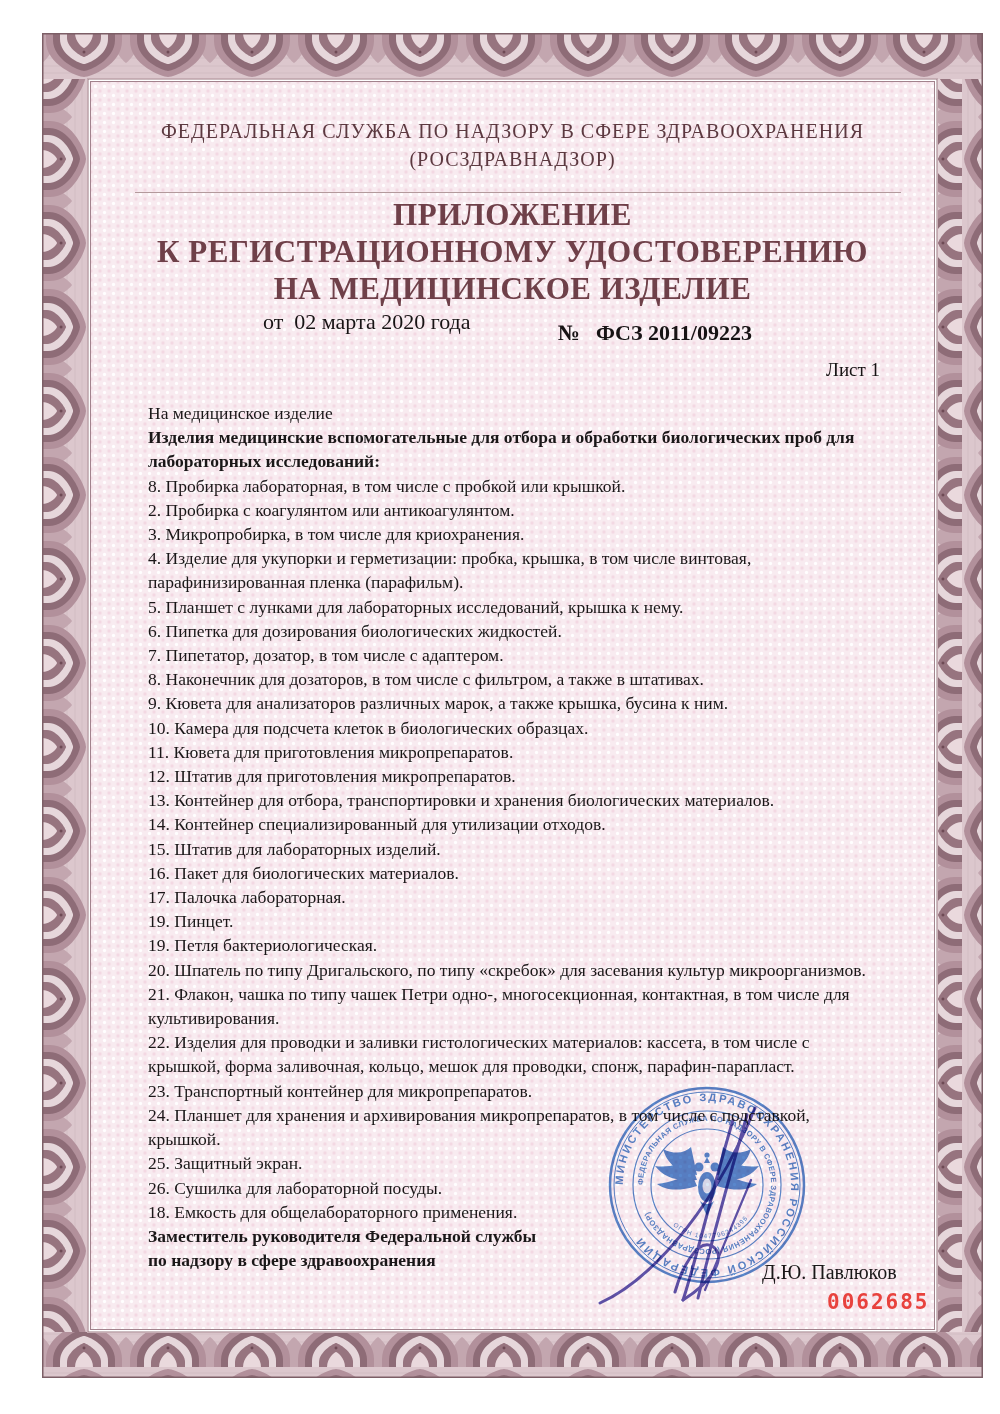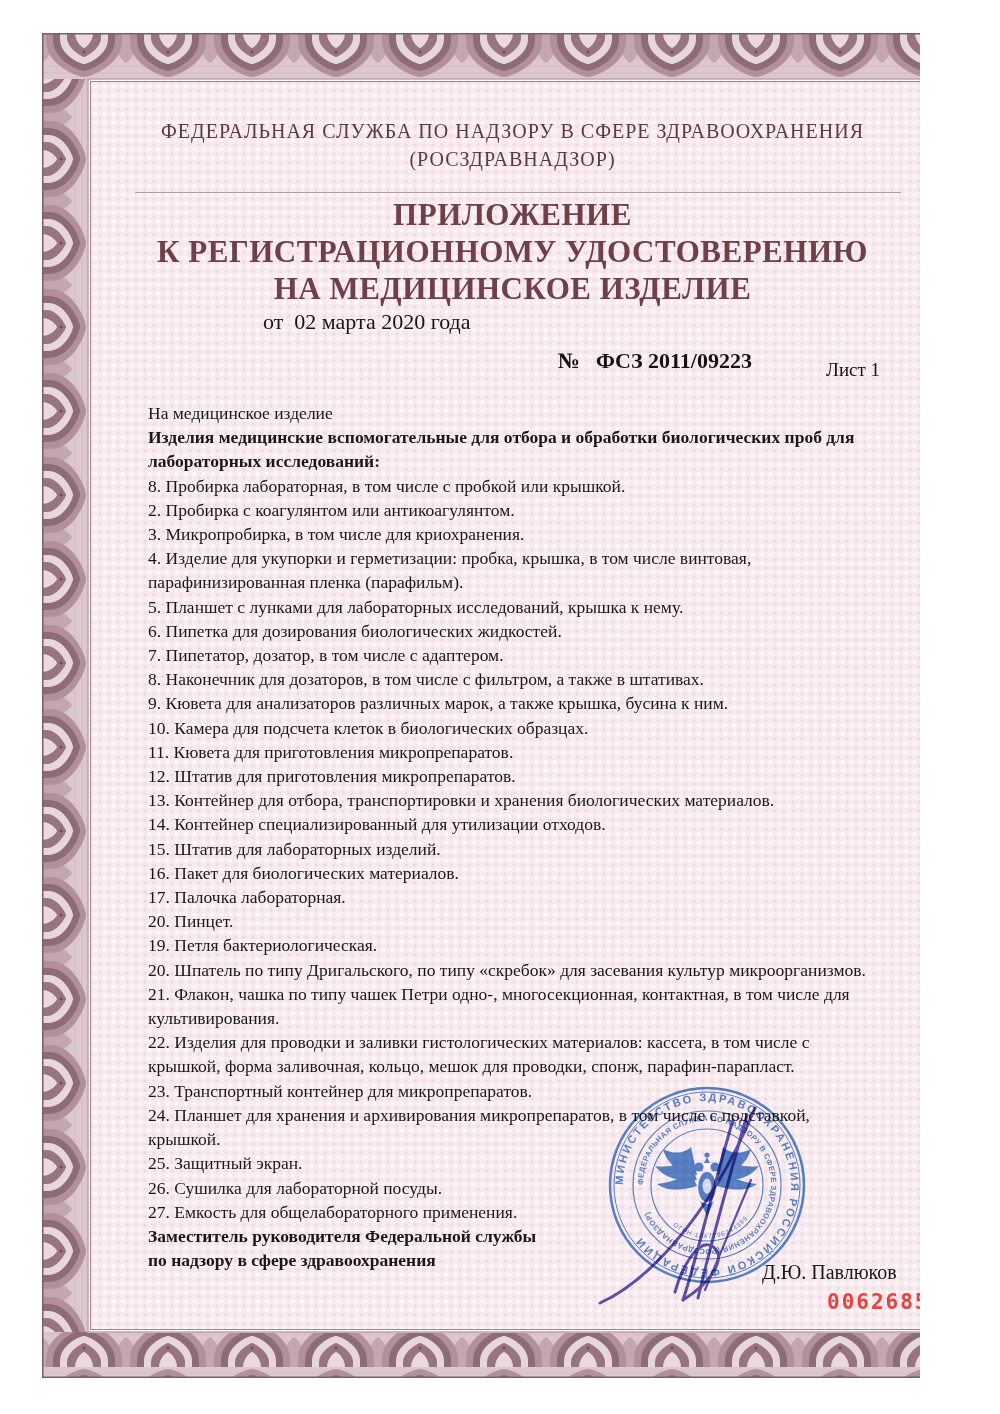--- a/index.html
+++ b/index.html
@@ -1,36 +1,36 @@
 <!DOCTYPE html>
 <html><head>
 <meta charset="utf-8">
 <style>
   html,body{margin:0;padding:0;background:#ffffff;}
   .page{
-    position:relative;width:920px;height:1414px;background:#ffffff;overflow:hidden;
+    position:relative;width:1000px;height:1414px;background:#ffffff;overflow:hidden;
     font-family:"Liberation Serif","DejaVu Serif",serif;color:#1a1718;border-radius:8px;
   }
   .band-svg{position:absolute;left:42px;top:33px;}
   .inner-area{
     position:absolute;left:90px;top:81px;width:843px;height:1247px;
     background-color:#f8ebf0;
     background-image:
       radial-gradient(rgba(255,255,255,0.95) 1.2px, rgba(255,255,255,0) 2.1px),
       radial-gradient(rgba(238,199,214,0.55) 1.2px, rgba(255,255,255,0) 2.1px);
     background-size:9px 9px;background-position:0 0,4.5px 4.5px;
     border:1px solid #a2838d;outline:1px solid #c5abb2;outline-offset:2px;
   }
   .abs{position:absolute;}
   .centered{left:90px;width:845px;text-align:center;}
   .agency{font-size:20px;color:#5c3940;letter-spacing:1px;line-height:27px;}
   .title{font-size:31px;font-weight:bold;color:#6f4049;letter-spacing:0.5px;text-align:center;}
   .divider{left:135px;top:192px;width:766px;height:0;border-top:1px solid #b39a9c;}
   .date-line{left:263px;top:309px;font-size:22px;font-weight:normal;white-space:pre;color:#171314;}
-  .number-line{left:558px;top:320px;font-size:22px;font-weight:bold;color:#171314;margin-top:28px;}
+  .number-line{left:558px;top:320px;font-size:22px;font-weight:bold;color:#171314;}
   .number-line .num-value{margin-left:16px;}
   .sheet{left:826px;top:347px;font-size:19px;color:#171314;margin-top:12px;}
   .body-flow{left:148px;top:401px;width:722px;font-size:17.5px;line-height:24.2px;}
   .body-flow p{margin:0;padding:0;}
   .bold{font-weight:bold;}
   .sign-name{left:762px;top:1261px;font-size:20px;font-weight:normal;white-space:nowrap;}
   .serial{
     left:827px;top:1290px;font-family:"DejaVu Sans Mono",monospace;
     font-size:21px;font-weight:bold;letter-spacing:2px;color:#e8423d;
   }
@@ -109,30 +109,30 @@
         <p>8. Наконечник для дозаторов, в том числе с фильтром, а также в штативах.</p>
         <p>9. Кювета для анализаторов различных марок, а также крышка, бусина к ним.</p>
         <p>10. Камера для подсчета клеток в биологических образцах.</p>
         <p>11. Кювета для приготовления микропрепаратов.</p>
         <p>12. Штатив для приготовления микропрепаратов.</p>
         <p>13. Контейнер для отбора, транспортировки и хранения биологических материалов.</p>
         <p>14. Контейнер специализированный для утилизации отходов.</p>
         <p>15. Штатив для лабораторных изделий.</p>
         <p>16. Пакет для биологических материалов.</p>
         <p>17. Палочка лабораторная.</p>
-        <p>20. Пинцет.</p>
+        <p>19. Пинцет.</p>
         <p>19. Петля бактериологическая.</p>
         <p>20. Шпатель по типу Дригальского, по типу «скребок» для засевания культур микроорганизмов.</p>
         <p>21. Флакон, чашка по типу чашек Петри одно-, многосекционная, контактная, в том числе для культивирования.</p>
         <p>22. Изделия для проводки и заливки гистологических материалов: кассета, в том числе с крышкой, форма заливочная, кольцо, мешок для проводки, спонж, парафин-парапласт.</p>
         <p>23. Транспортный контейнер для микропрепаратов.</p>
         <p>24. Планшет для хранения и архивирования микропрепаратов, в том числе с подставкой, крышкой.</p>
         <p>25. Защитный экран.</p>
         <p>26. Сушилка для лабораторной посуды.</p>
-        <p>27. Емкость для общелабораторного применения.</p>
+        <p>18. Емкость для общелабораторного применения.</p>
       </div>
     <p class="bold">Заместитель руководителя Федеральной службы</p>
     <p class="bold">по надзору в сфере здравоохранения</p>
   </div>
 
   <svg class="stamp-svg" width="220" height="220" viewBox="0 0 220 220" aria-hidden="true">
     <defs>
       <path id="ringO" d="M26,110 A84,84 0 1 1 194,110 A84,84 0 1 1 26,110"></path>
       <path id="ringI" d="M46,110 A64,64 0 1 1 174,110 A64,64 0 1 1 46,110"></path>
       <path id="ringN" d="M68,142 A52,52 0 0 0 152,142"></path>

